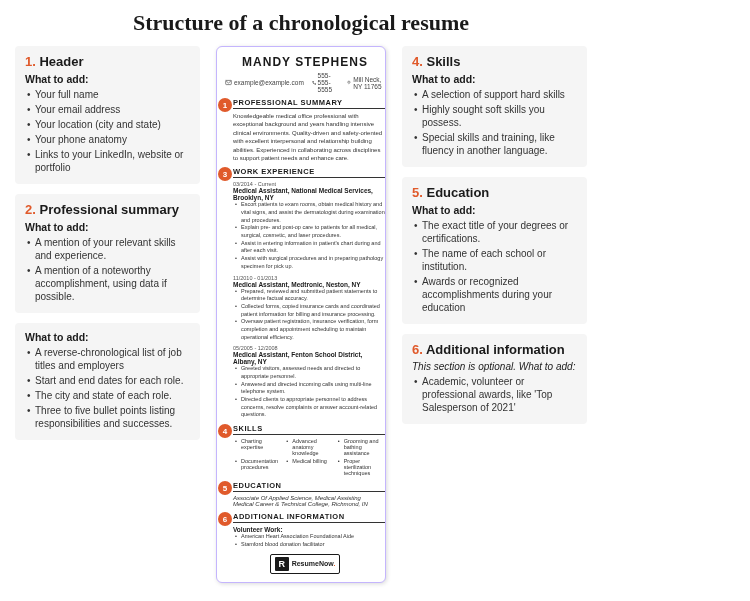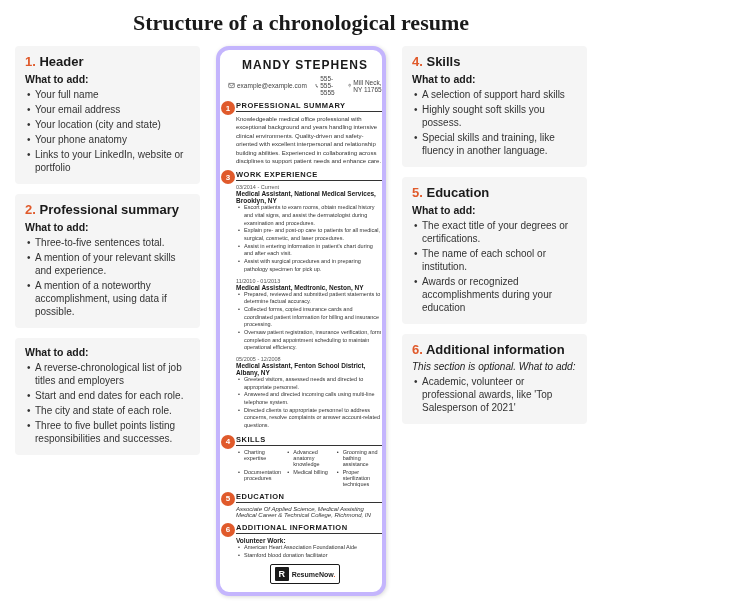--- a/index.html
+++ b/index.html
@@ -74,22 +74,22 @@
     }
     
     .right-col {
       display: flex;
       flex-direction: column;
       gap: 10px;
     }
     
     .resume-preview {
       background: #fff;
-      border: 4px solid #c4b5fd;
-      border-radius: 13px;
+      border: 1px solid #c4b5fd;
+      border-radius: 6px;
       padding: 8px 0 8px 8px;
       font-size: 7px;
       position: relative;
       box-shadow: 1px 1px 4px rgba(0,0,0,0.15);
     }
     .resume-name {
       font-size: 12px;
       font-weight: bold;
       color: #1a1a1a;
       text-align: center;
@@ -257,21 +257,20 @@
           <li>Links to your LinkedIn, website or portfolio</li>
         </ul>
       </div>
 
       <div class="section-box">
         <div class="section-title">
           <span>2. </span>Professional summary
         </div>
         <div class="what-to-add">What to add:</div>
         <ul class="bullet-list">
-          <li>Three-to-five sentences total.</li>
           <li>A mention of your relevant skills and experience.</li>
           <li>A mention of a noteworthy accomplishment, using data if possible.</li>
         </ul>
       </div>
 
       <div class="section-box">
         <div class="what-to-add">What to add:</div>
         <ul class="bullet-list">
           <li>A reverse-chronological list of job titles and employers</li>
           <li>Start and end dates for each role.</li>

